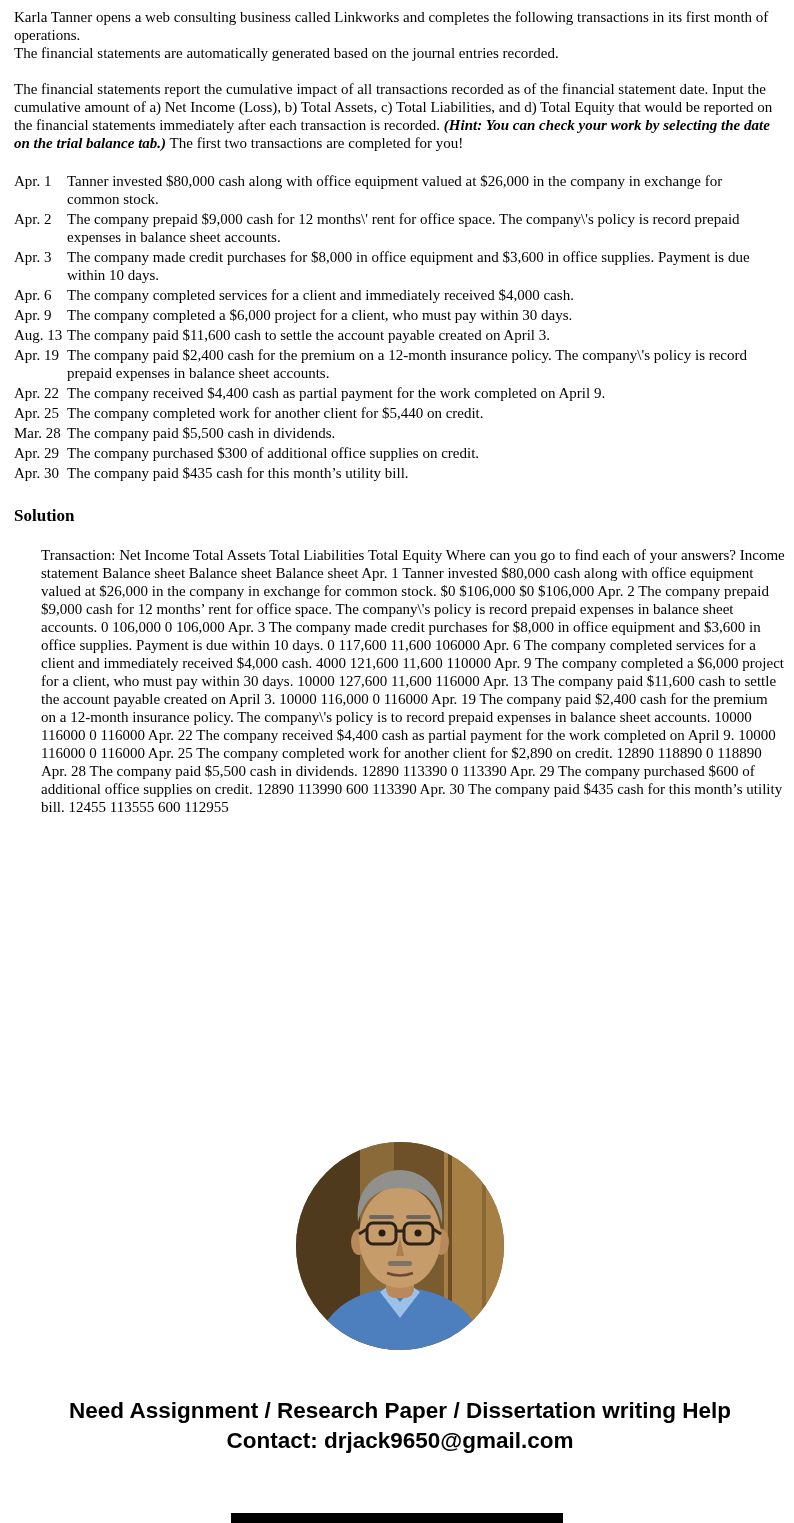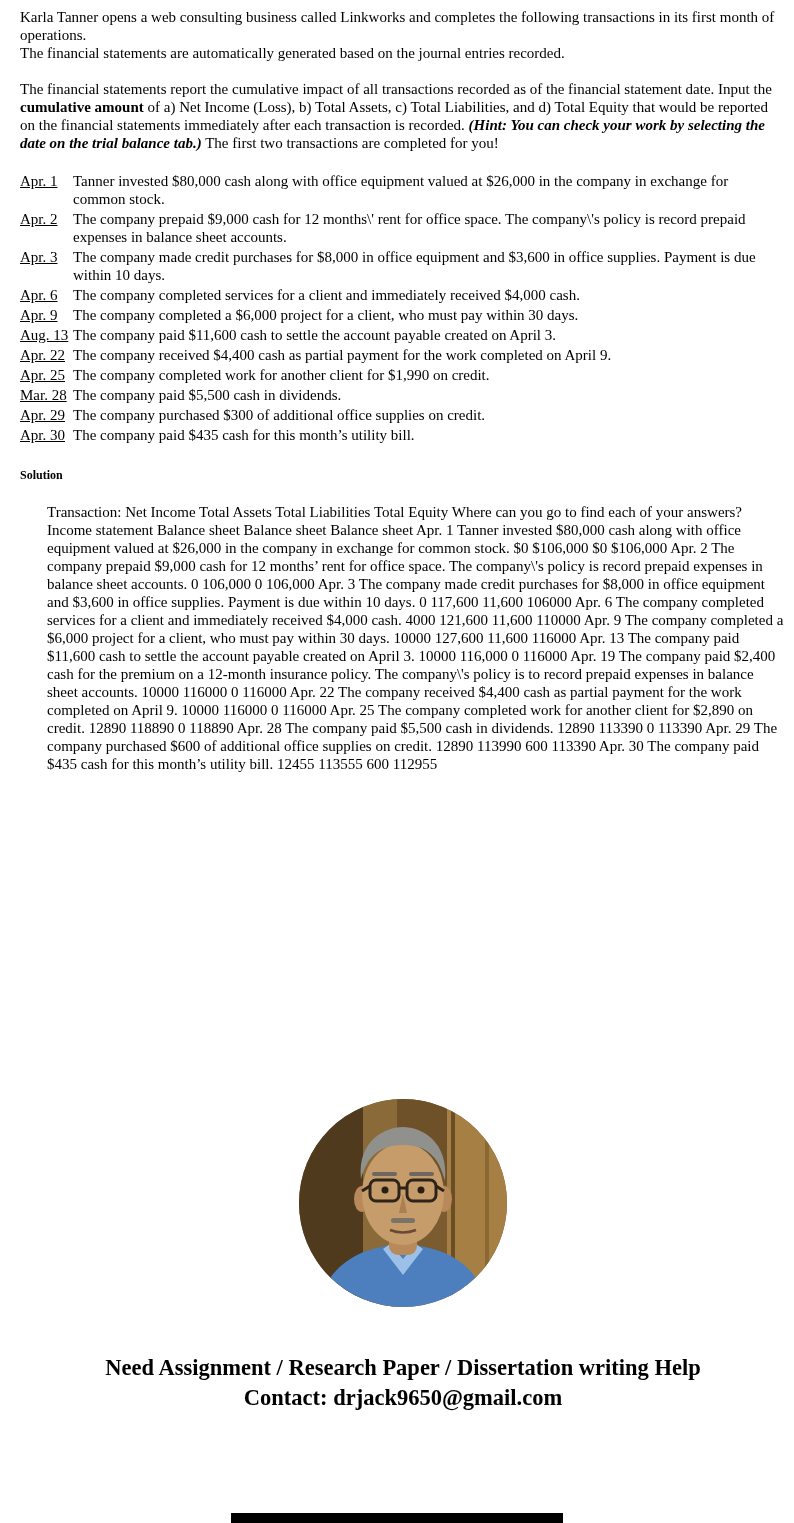--- a/index.html
+++ b/index.html
@@ -3,43 +3,43 @@
 <meta charset="utf-8">
 <style>
   * { margin: 0; padding: 0; box-sizing: border-box; }
   html, body { background: #ffffff; }
   body {
     width: 794px; height: 1523px;
     position: relative; overflow: hidden;
     font-family: "Liberation Serif", serif;
     font-size: 15px; color: #000;
   }
-  .content { padding: 8px 8px 0 20px; }
+  .content { padding: 8px 8px 0 14px; }
   .para { line-height: 1.2; }
   .instructions { margin-top: 18px; }
-  .instructions b { font-weight: bold; }
+  .instructions b { font-weight: normal; }
   .instructions .hint { font-weight: bold; font-style: italic; }
   .txn-list { margin-top: 20px; }
   .txn-row { display: flex; margin-bottom: 2px; line-height: 1.2; }
-  .txn-date { width: 53px; flex-shrink: 0; text-decoration: underline; }
+  .txn-date { width: 53px; flex-shrink: 0; }
   .txn-text { flex: 1; padding-right: 14px; }
   .solution-heading {
     margin-top: 24px;
-    font-weight: bold; font-size: 12px;
+    font-weight: bold; font-size: 17px;
   }
   .solution-body { margin-top: 20px; line-height: 1.2; margin-left: 27px; }
   .avatar-wrap {
     margin: 326px auto 0 auto;
     width: 208px; height: 208px;
     border-radius: 50%; overflow: hidden;
   }
   .footer {
     margin-top: 46px;
     text-align: center;
-    font-family: Liberation Serif, serif;
+    font-family: Liberation Sans, sans-serif;
     font-weight: bold;
     font-size: 22.5px;
     line-height: 30px;
     color: #000;
   }
   .footer .footer-line1 { max-width: 740px; margin: 0 auto; }
   .bottom-bar {
     position: absolute;
     left: 231px; bottom: 0;
     width: 332px; height: 10px;
@@ -75,26 +75,30 @@
     </div>
     <div class="txn-row">
       <span class="txn-date">Apr. 9</span>
       <span class="txn-text">The company completed a $6,000 project for a client, who must pay within 30 days.</span>
     </div>
     <div class="txn-row">
       <span class="txn-date">Aug. 13</span>
       <span class="txn-text">The company paid $11,600 cash to settle the account payable created on April 3.</span>
     </div>
     <div class="txn-row">
+      <span class="txn-date">Apr. 19</span>
+      <span class="txn-text">The company paid $2,400 cash for the premium on a 12-month insurance policy. The company\'s policy is record prepaid expenses in balance sheet accounts.</span>
+    </div>
+    <div class="txn-row">
       <span class="txn-date">Apr. 22</span>
       <span class="txn-text">The company received $4,400 cash as partial payment for the work completed on April 9.</span>
     </div>
     <div class="txn-row">
       <span class="txn-date">Apr. 25</span>
-      <span class="txn-text">The company completed work for another client for $1,990 on credit.</span>
+      <span class="txn-text">The company completed work for another client for $5,440 on credit.</span>
     </div>
     <div class="txn-row">
       <span class="txn-date">Mar. 28</span>
       <span class="txn-text">The company paid $5,500 cash in dividends.</span>
     </div>
     <div class="txn-row">
       <span class="txn-date">Apr. 29</span>
       <span class="txn-text">The company purchased $300 of additional office supplies on credit.</span>
     </div>
     <div class="txn-row">

